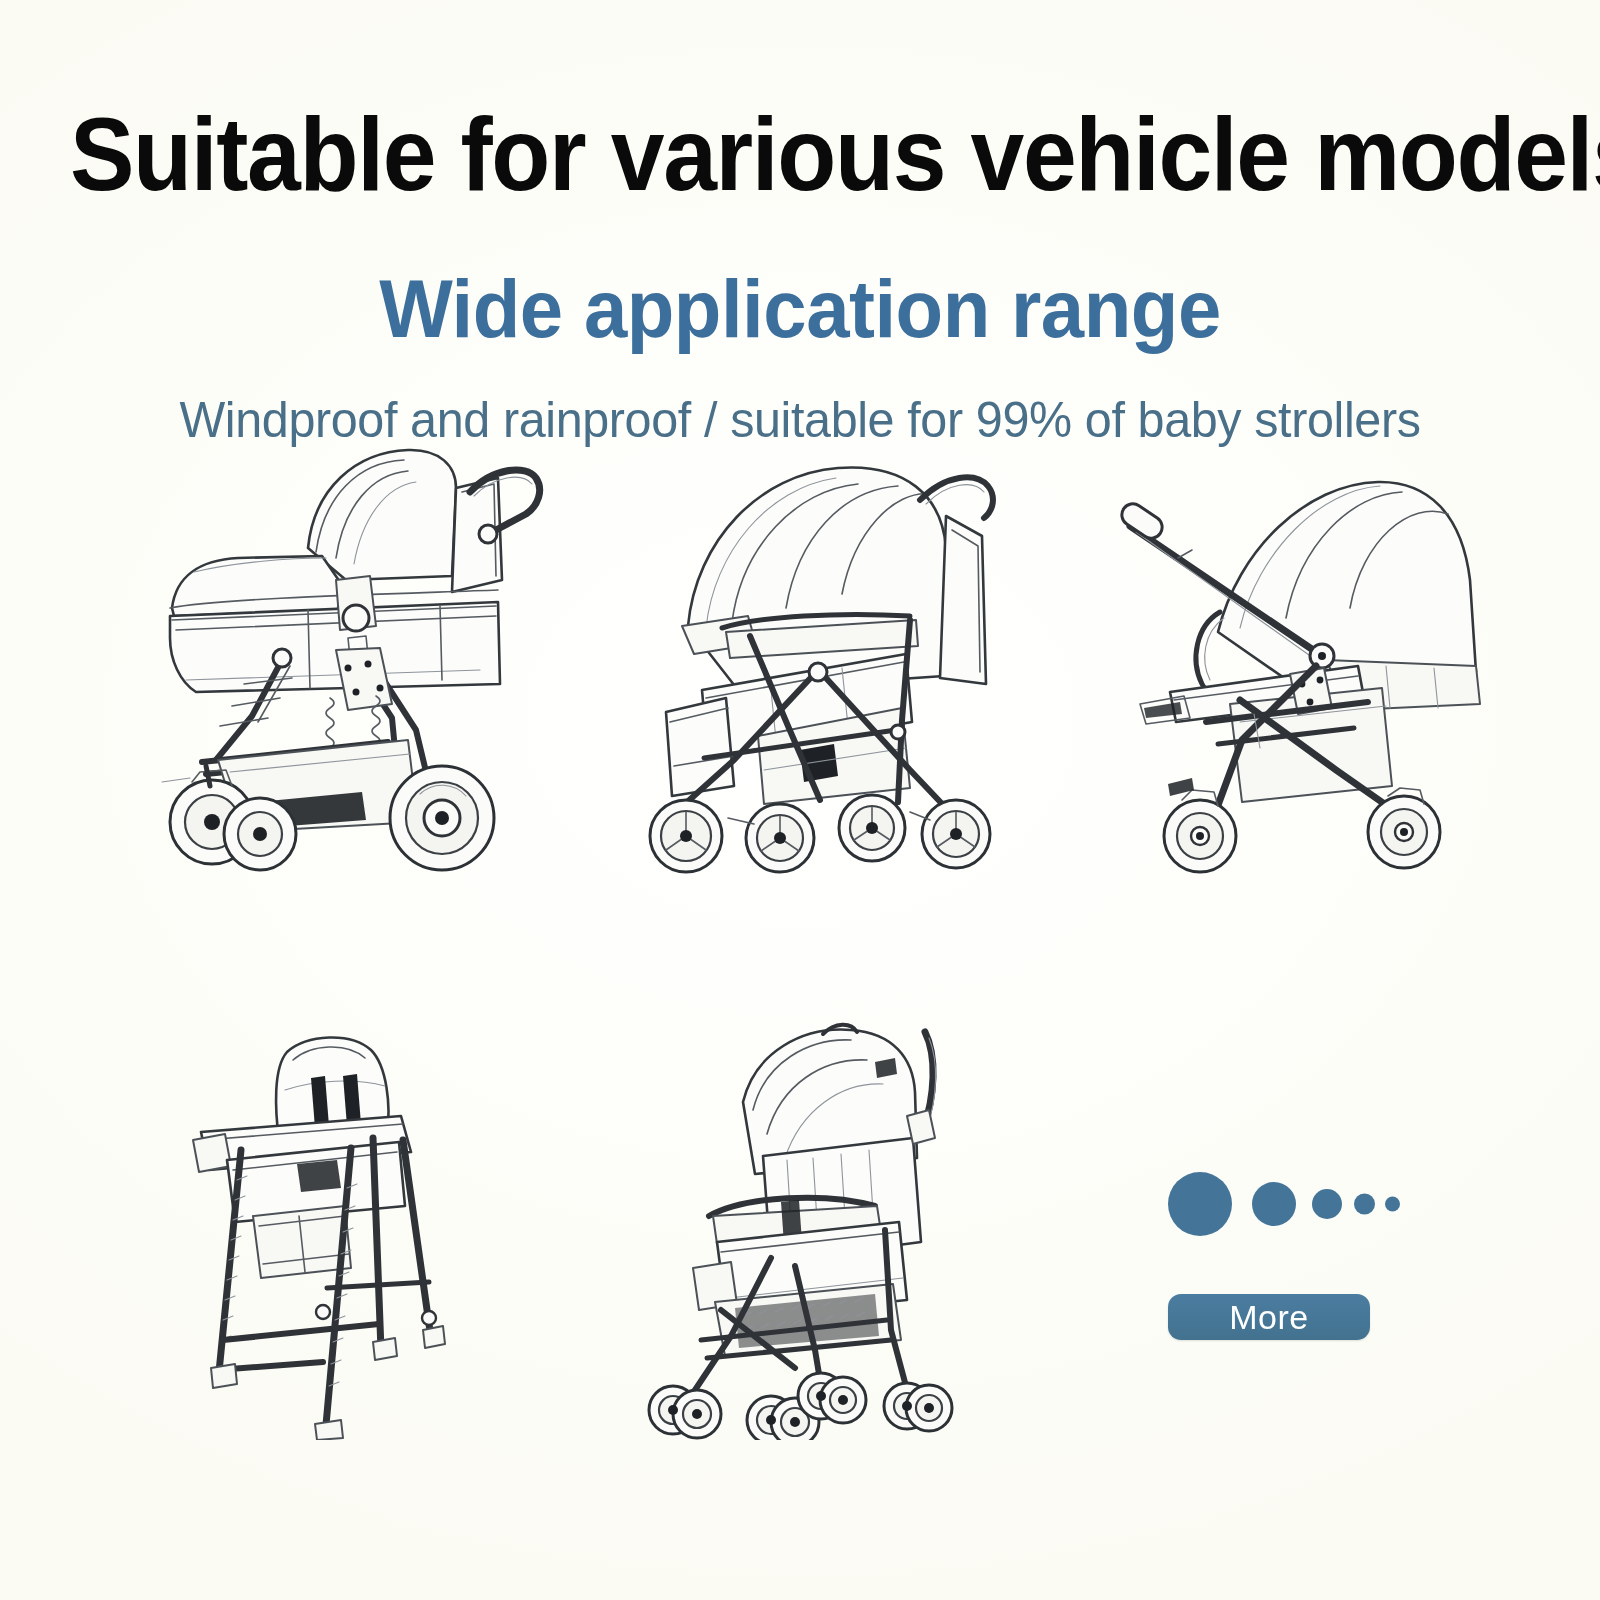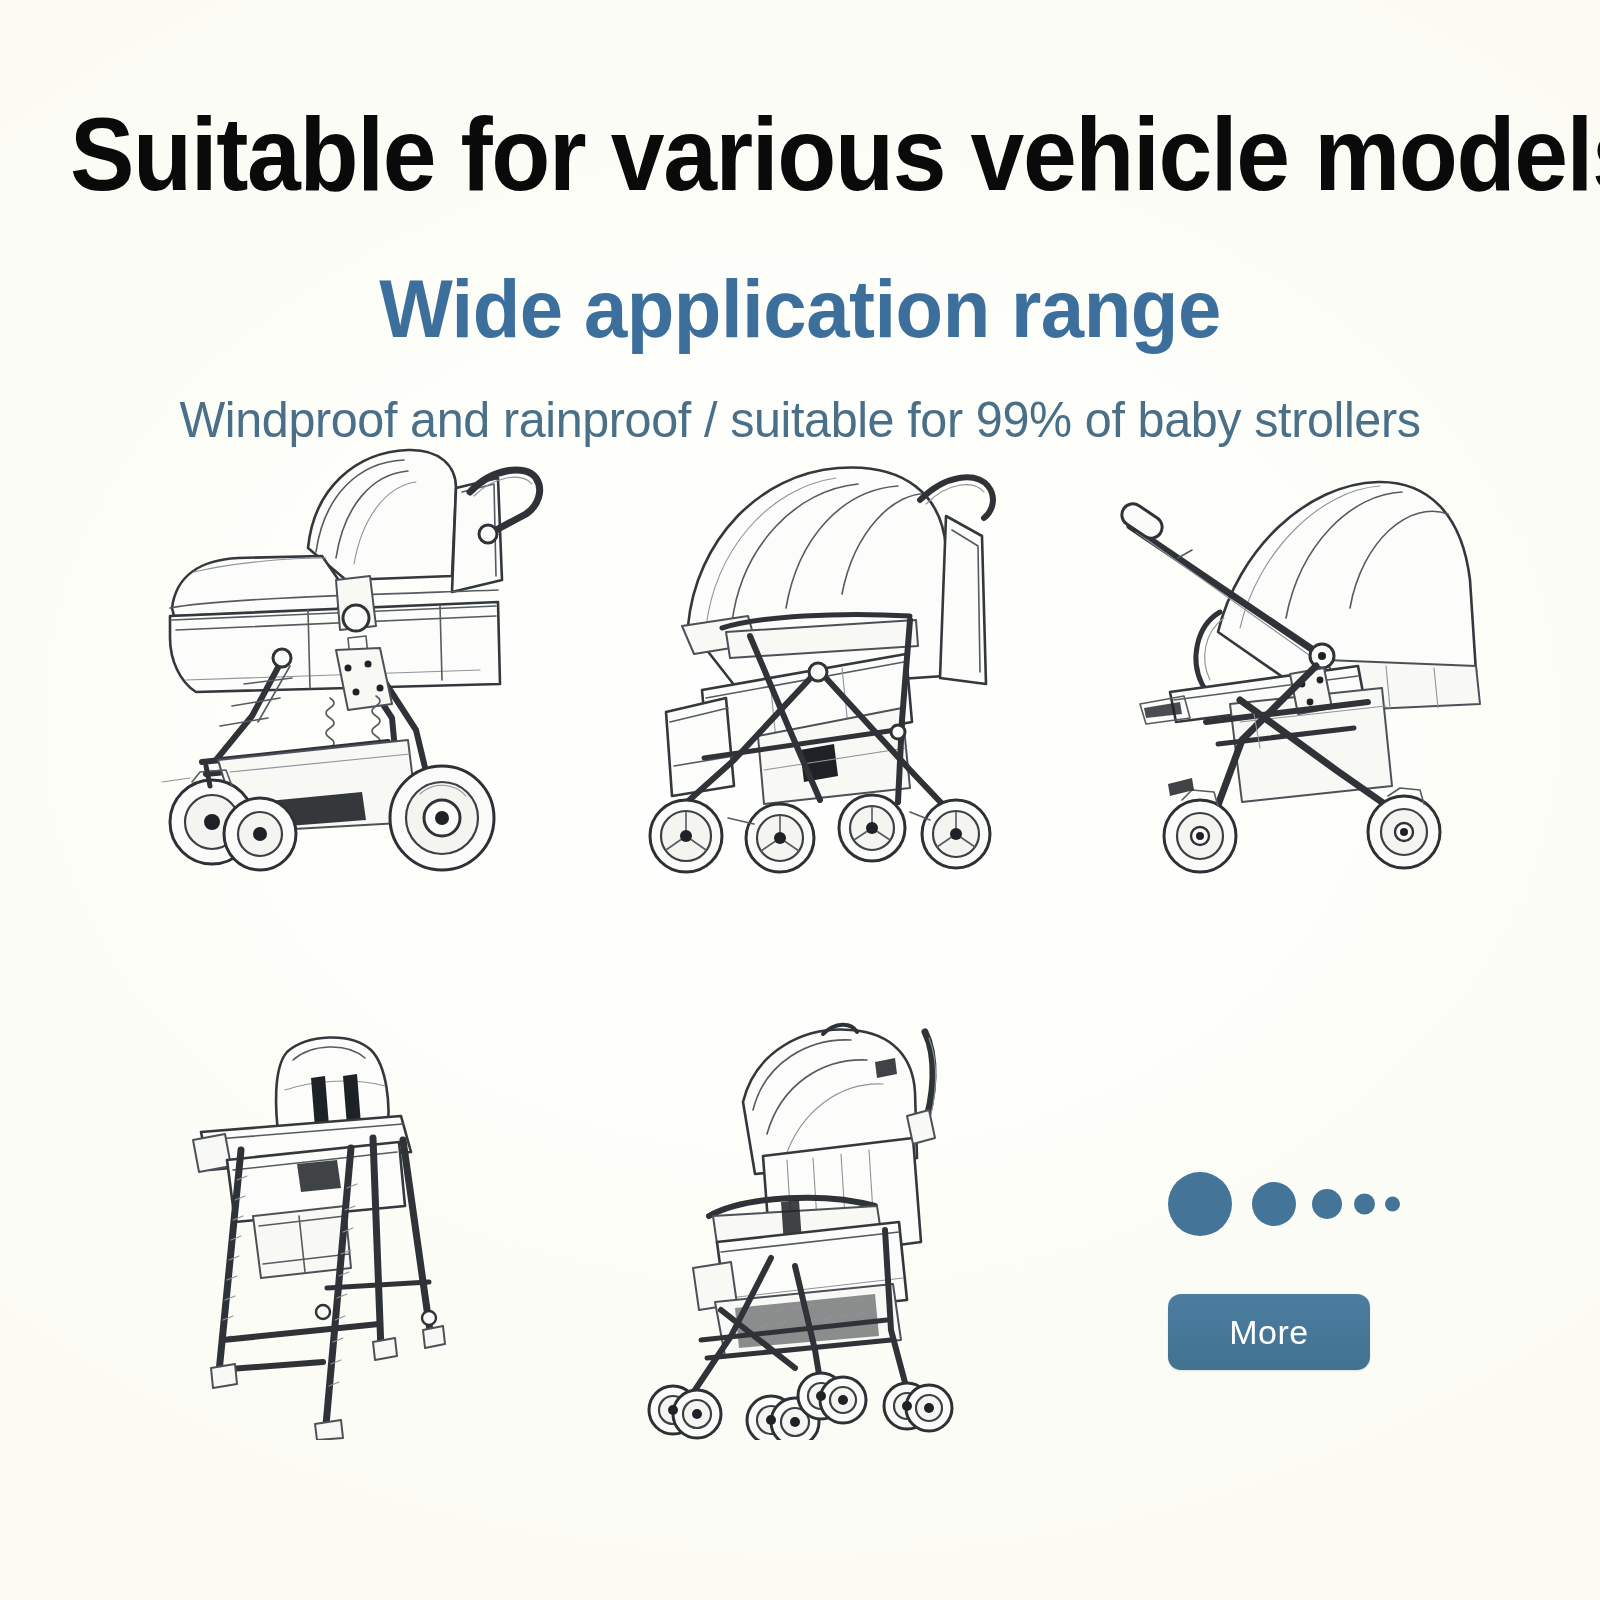--- a/index.html
+++ b/index.html
@@ -109,21 +109,21 @@
     top: 50%;
     transform: translateY(-50%);
   }
 
   
   .more-btn {
     position: absolute;
     left: 1168px;
     top: 1294px;
     width: 202px;
-    height: 76px;
+    height: 46px;
     border: none;
     border-radius: 13px;
     background: linear-gradient(180deg, #4b7da1 0%, #43728f 100%);
     color: #ffffff;
     font-family: "Liberation Sans", "DejaVu Sans", sans-serif;
     font-size: 34px;
     font-weight: 400;
     letter-spacing: 0.5px;
     cursor: pointer;
     display: flex;

